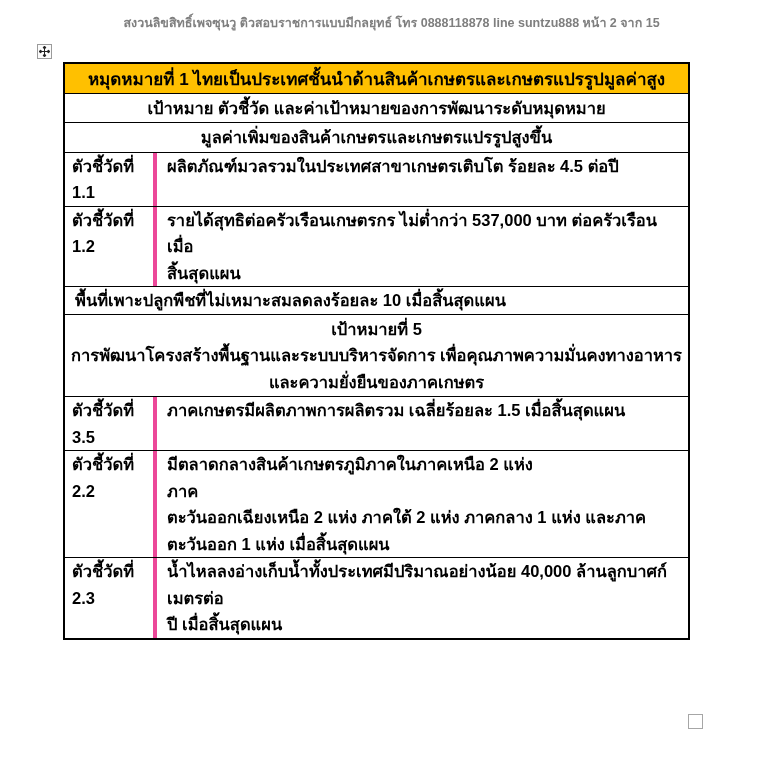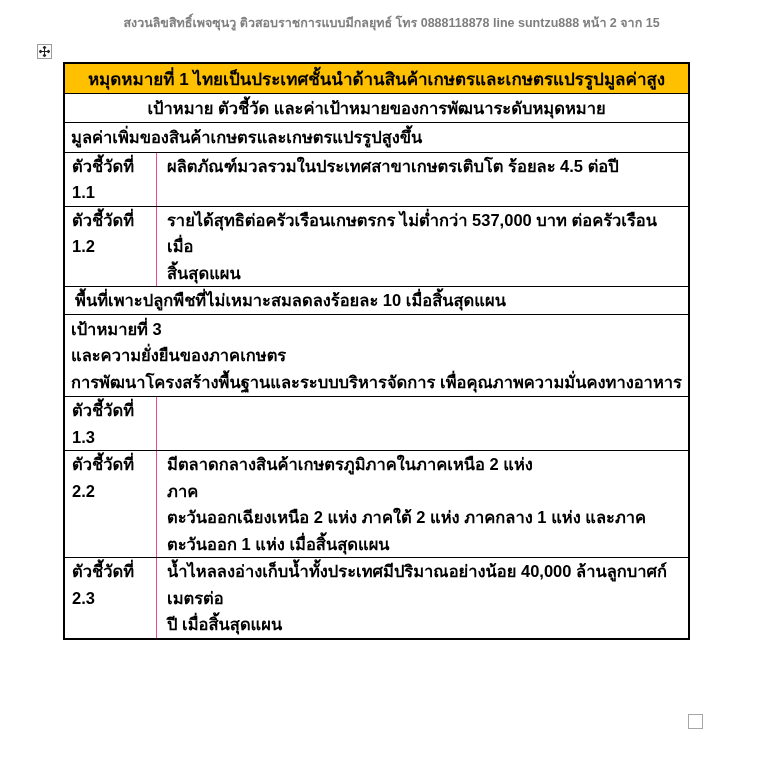--- a/index.html
+++ b/index.html
@@ -37,35 +37,36 @@
     background: #fff;
     color: #000;
     font-weight: bold;
     font-size: 16.5px;
   }
   .row { display: flex; border-top: 1px solid #000; box-sizing: border-box; }
   .row:first-child { border-top: none; }
 
   .merged-cell {
     flex: 1;
+    text-align: center;
     padding: 1px 6px;
     box-sizing: border-box;
   }
   .title-row .merged-cell {
     background: #FFC000;
     min-height: 27px;
     display: flex; align-items: center; justify-content: center;
     font-size: 17px;
   }
   .subtitle-row .merged-cell { min-height: 25px; display: flex; align-items: center; justify-content: center; }
 
   .label-cell {
     width: 92px;
     flex: 0 0 92px;
-    border-right: 1px solid #ec4899;
+    border-right: 4px solid #ec4899;
     padding: 0 4px 0 7px;
     box-sizing: border-box;
   }
   .content-cell {
     flex: 1;
     padding: 0 8px 0 10px;
     box-sizing: border-box;
     min-width: 0;
   }
   .line { line-height: 26.5px; white-space: pre-wrap; }
@@ -134,28 +135,31 @@
 
 
     <div class="row">
       <div class="content-cell">
           <div class="line">พื้นที่เพาะปลูกพืชที่ไม่เหมาะสมลดลงร้อยละ 10 เมื่อสิ้นสุดแผน</div>
         </div>
     </div>
 
     <div class="row">
       <div class="merged-cell">
-          <div class="line">เป้าหมายที่ 3</div>
+          <div class="line">เป้าหมายที่ 5</div>
+          <div class="line">การพัฒนาโครงสร้างพื้นฐานและระบบบริหารจัดการ เพื่อคุณภาพความมั่นคงทางอาหาร</div>
           <div class="line">และความยั่งยืนของภาคเกษตร</div>
-          <div class="line">การพัฒนาโครงสร้างพื้นฐานและระบบบริหารจัดการ เพื่อคุณภาพความมั่นคงทางอาหาร</div>
         </div>
     </div>
 
     <div class="row">
-      <div class="label-cell">ตัวชี้วัดที่ 1.3</div>
+      <div class="label-cell">ตัวชี้วัดที่ 3.5</div>
+      <div class="content-cell">
+          <div class="line">ภาคเกษตรมีผลิตภาพการผลิตรวม เฉลี่ยร้อยละ 1.5 เมื่อสิ้นสุดแผน</div>
+        </div>
     </div>
 
     <div class="row">
       <div class="label-cell">ตัวชี้วัดที่ 2.2</div>
       <div class="content-cell">
           <div class="line">มีตลาดกลางสินค้าเกษตรภูมิภาคในภาคเหนือ 2 แห่ง                                ภาค</div>
           <div class="line">ตะวันออกเฉียงเหนือ 2 แห่ง ภาคใต้ 2 แห่ง ภาคกลาง 1 แห่ง และภาค</div>
           <div class="line">ตะวันออก 1 แห่ง เมื่อสิ้นสุดแผน</div>
         </div>
     </div>

